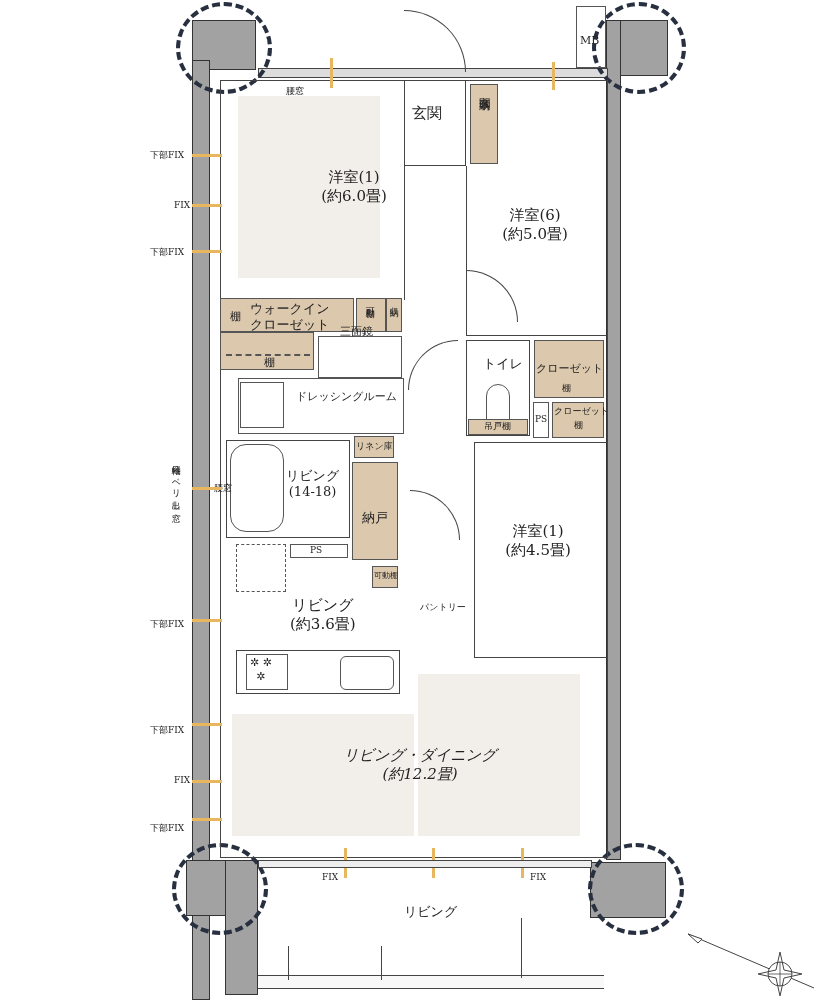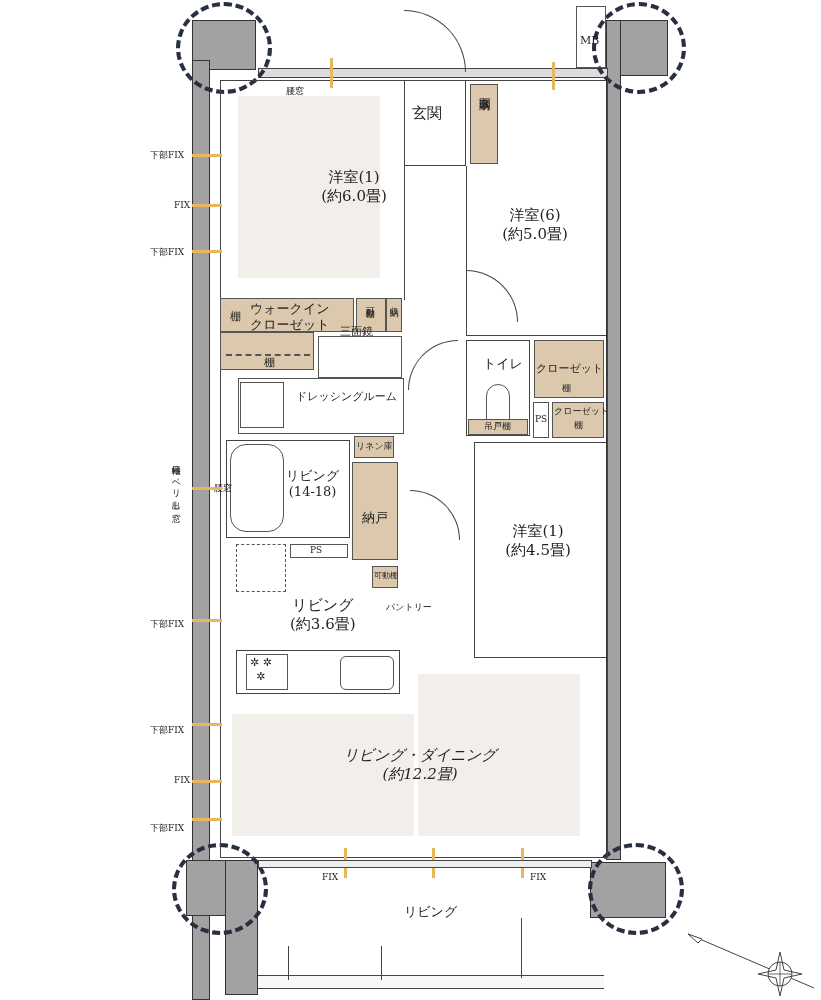--- a/index.html
+++ b/index.html
@@ -97,21 +97,21 @@
 <div class="label xs" style="left:356px;top:465px;">PS</div>
 <div class="label xs" style="left:214px;top:483px;">腰窓</div>
 <div class="label xs vert" style="left:170px;top:458px;">縦軸スベリ出し窓</div>
 
 <div class="abs storage" style="left:352px;top:462px;width:46px;height:98px;"></div>
 <div class="label md" style="left:362px;top:510px;">納戸</div>
 <div class="abs thin" style="left:290px;top:544px;width:58px;height:14px;"></div>
 <div class="label xs" style="left:310px;top:545px;">PS</div>
 <div class="abs storage" style="left:372px;top:566px;width:26px;height:22px;"></div>
 <div class="label xs" style="left:374px;top:571px;font-size:8px;">可動棚</div>
-<div class="label xs" style="left:386px;top:602px;">パントリー</div>
+<div class="label xs" style="left:420px;top:602px;">パントリー</div>
 
 <div class="abs line" style="left:466px;top:340px;width:64px;height:96px;"></div>
 <div class="label md" style="left:483px;top:356px;">トイレ</div>
 <div class="abs thin" style="left:486px;top:384px;width:24px;height:40px;border-radius:12px 12px 2px 2px;"></div>
 <div class="abs storage" style="left:468px;top:419px;width:60px;height:16px;"></div>
 <div class="label xs" style="left:484px;top:421px;">吊戸棚</div>
 
 <div class="abs storage" style="left:534px;top:340px;width:70px;height:58px;"></div>
 <div class="label sm" style="left:536px;top:362px;">クローゼット</div>
 <div class="label xs" style="left:562px;top:383px;">棚</div>

